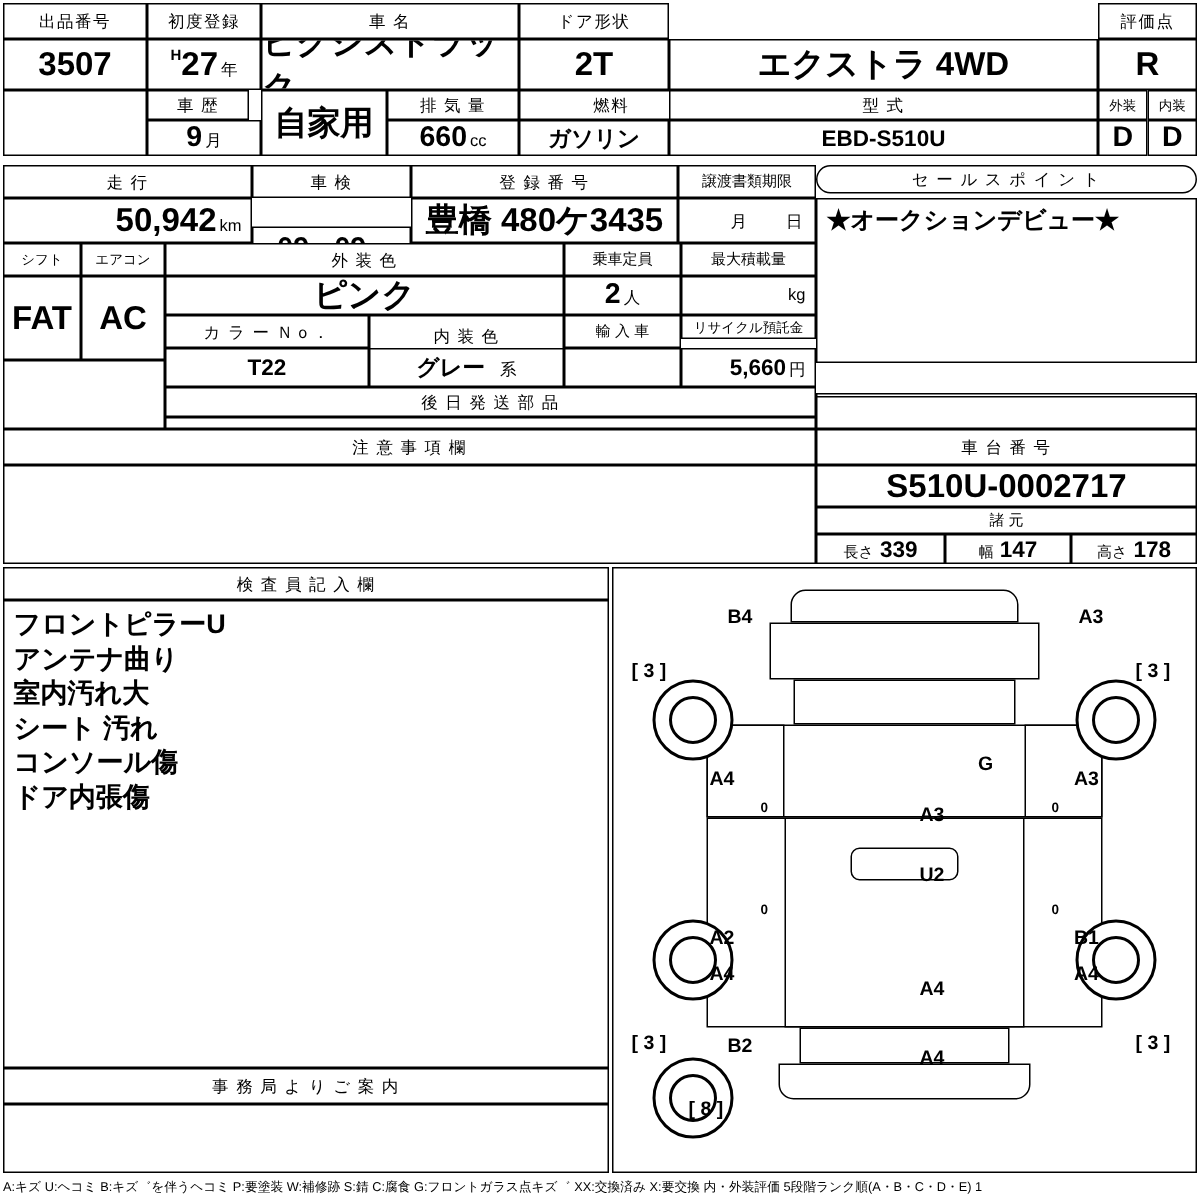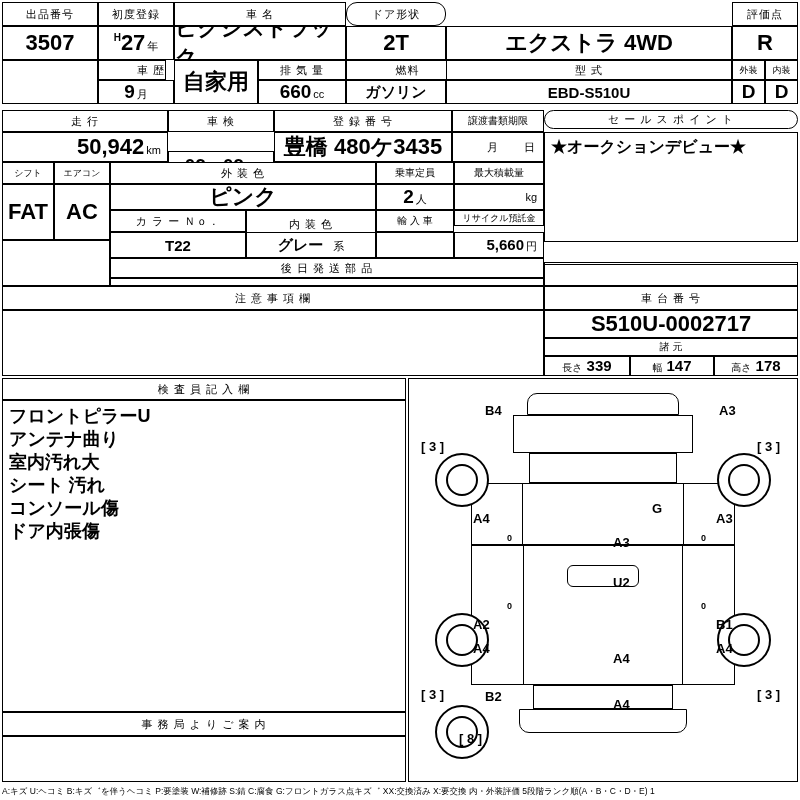--- a/index.html
+++ b/index.html
@@ -75,21 +75,21 @@
     </span>
   </div>
 
   <div class="c" style="left:174px; top:2px;  width:172px; height:24px;">
     <span class="lbl">車 名</span>
   </div>
   <div class="c" style="left:174px; top:26px; width:172px; height:34px;">
     <span class="val-lg">ピクシストラック</span>
   </div>
 
-  <div class="c" style="left:346px; top:2px;  width:100px; height:24px;border-radius:11px;">
+  <div class="c" style="left:346px; top:2px;  width:100px; height:24px;">
     <span class="lbl">ドア形状</span>
   </div>
   <div class="c" style="left:346px; top:26px; width:100px; height:34px;">
     <span class="val-lg">2T</span>
   </div>
 
   <div class="c" style="left:446px; top:2px;  width:286px; height:24px;margin-top:28px;">
     <span class="lbl">グ レ ー ド</span>
   </div>
   <div class="c" style="left:446px; top:26px; width:286px; height:34px;">
@@ -98,21 +98,21 @@
 
   <div class="c" style="left:732px; top:2px;  width:66px;  height:24px;">
     <span class="lbl">評価点</span>
   </div>
   <div class="c" style="left:732px; top:26px; width:66px;  height:34px;">
     <span class="val-lg">R</span>
   </div>
 
   <div class="c" style="left:2px;  top:60px; width:96px;  height:44px;"></div>
 
-  <div class="c" style="left:98px;  top:60px; width:68px;  height:20px;justify-content:flex-end;">
+  <div class="c" style="left:98px;  top:60px; width:68px;  height:20px;">
     <span class="lbl">車 歴</span>
   </div>
   <div class="c" style="left:98px;  top:80px; width:76px;  height:24px;">
     <span class="row">
         <span class="val">9</span>
         <span class="unit">月</span>
       </span>
   </div>
   <div class="c" style="left:174px; top:60px; width:84px;  height:44px;">
     <span class="val-lg">自家用</span>

